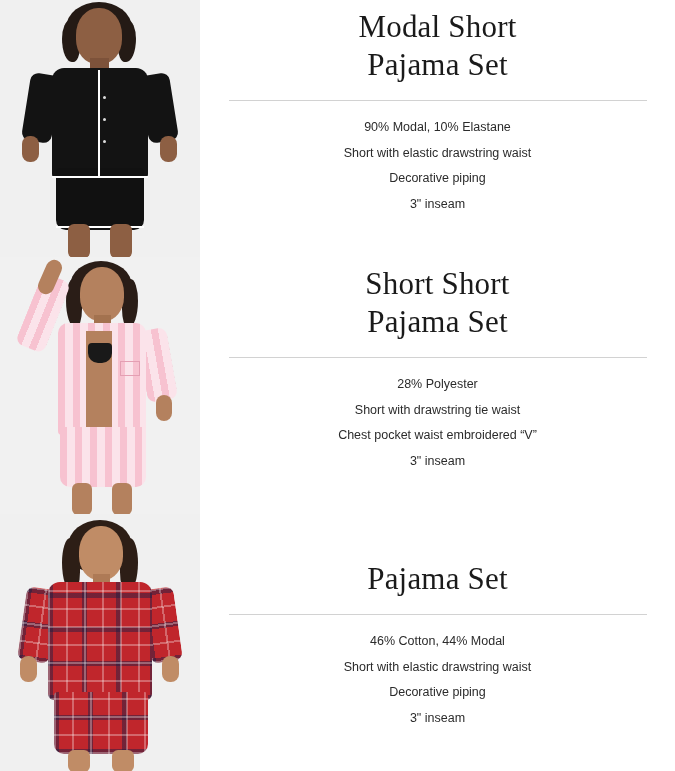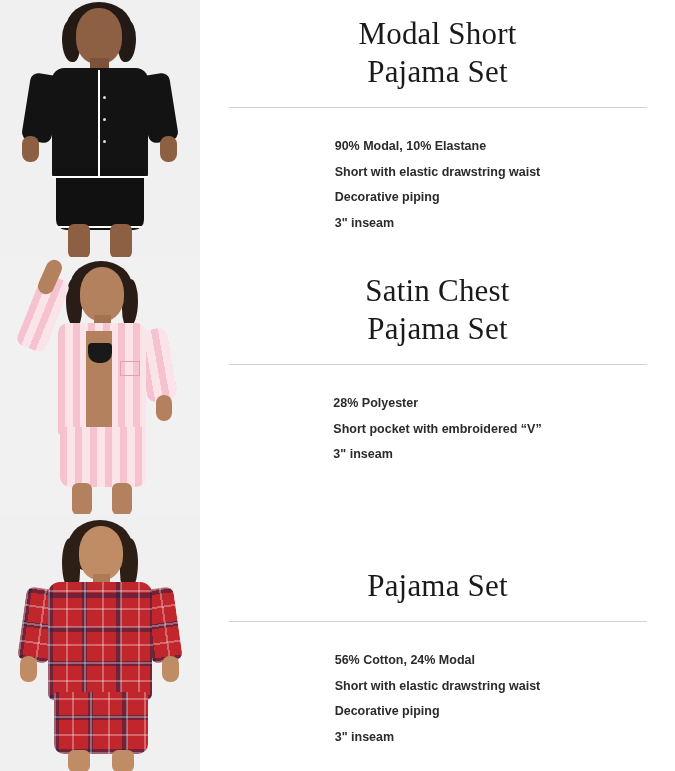--- a/index.html
+++ b/index.html
@@ -34,45 +34,44 @@
     position: relative;
     overflow: hidden;
     background: #efefef;
   }
   .info-cell {
     flex: 1 1 auto;
     display: flex;
     flex-direction: column;
     align-items: center;
     justify-content: flex-start;
-    padding-top: 15px;
+    padding-top: 8px;
     box-sizing: border-box;
   }
   .product-title {
     font-family: "Liberation Serif", serif;
     font-size: 31px;
     line-height: 38px;
     color: #1a1a1a;
     text-align: center;
     font-weight: 400;
     letter-spacing: 0.2px;
     max-width: 340px;
   }
   .divider {
     width: 418px;
     height: 1px;
     background: #d2d2d2;
     margin: 16px 0 14px 0;
   }
   .feature-list {
     list-style: none;
-    margin: 12px;
+    margin: 0;
     padding: 0;
-    text-align: left;
-    font-weight: bold;
+    text-align: center;
   }
   .feature-list li {
     font-size: 12.5px;
     line-height: 25.5px;
     color: #2b2b2b;
     font-family: "Liberation Sans", sans-serif;
   }
 
   
   .model {
@@ -229,27 +228,28 @@
         <div class="skinmid"></div>
         <div class="bra"></div>
         <div class="pocket"></div>
         <div class="shorts"></div>
         <div class="legL leg"></div>
         <div class="legR leg"></div>
       </div>
     </div>
     <div class="info-cell">
       <div class="product-title">
-        <span>Satin Chest</span><br>
+        <span>Short Short</span><br>
         <span>Pajama Set</span>
       </div>
       <div class="divider"></div>
       <ul class="feature-list">
         <li>28% Polyester</li>
-        <li>Short pocket with embroidered “V”</li>
+        <li>Short with drawstring tie waist</li>
+        <li>Chest pocket waist embroidered “V”</li>
         <li>3" inseam</li>
       </ul>
     </div>
   </div>
 
   <div class="product-row r3">
     <div class="image-cell">
       <div class="bg-strip"></div>
       <div class="model">
         <div class="hair"></div>
@@ -267,21 +267,21 @@
         <div class="legR leg"></div>
       </div>
     </div>
     <div class="info-cell">
       <div class="product-title">
         <br>
         <span>Pajama Set</span>
       </div>
       <div class="divider"></div>
       <ul class="feature-list">
-        <li>56% Cotton, 24% Modal</li>
+        <li>46% Cotton, 44% Modal</li>
         <li>Short with elastic drawstring waist</li>
         <li>Decorative piping</li>
         <li>3" inseam</li>
       </ul>
     </div>
   </div>
 
 </div>
 
 </body></html>

